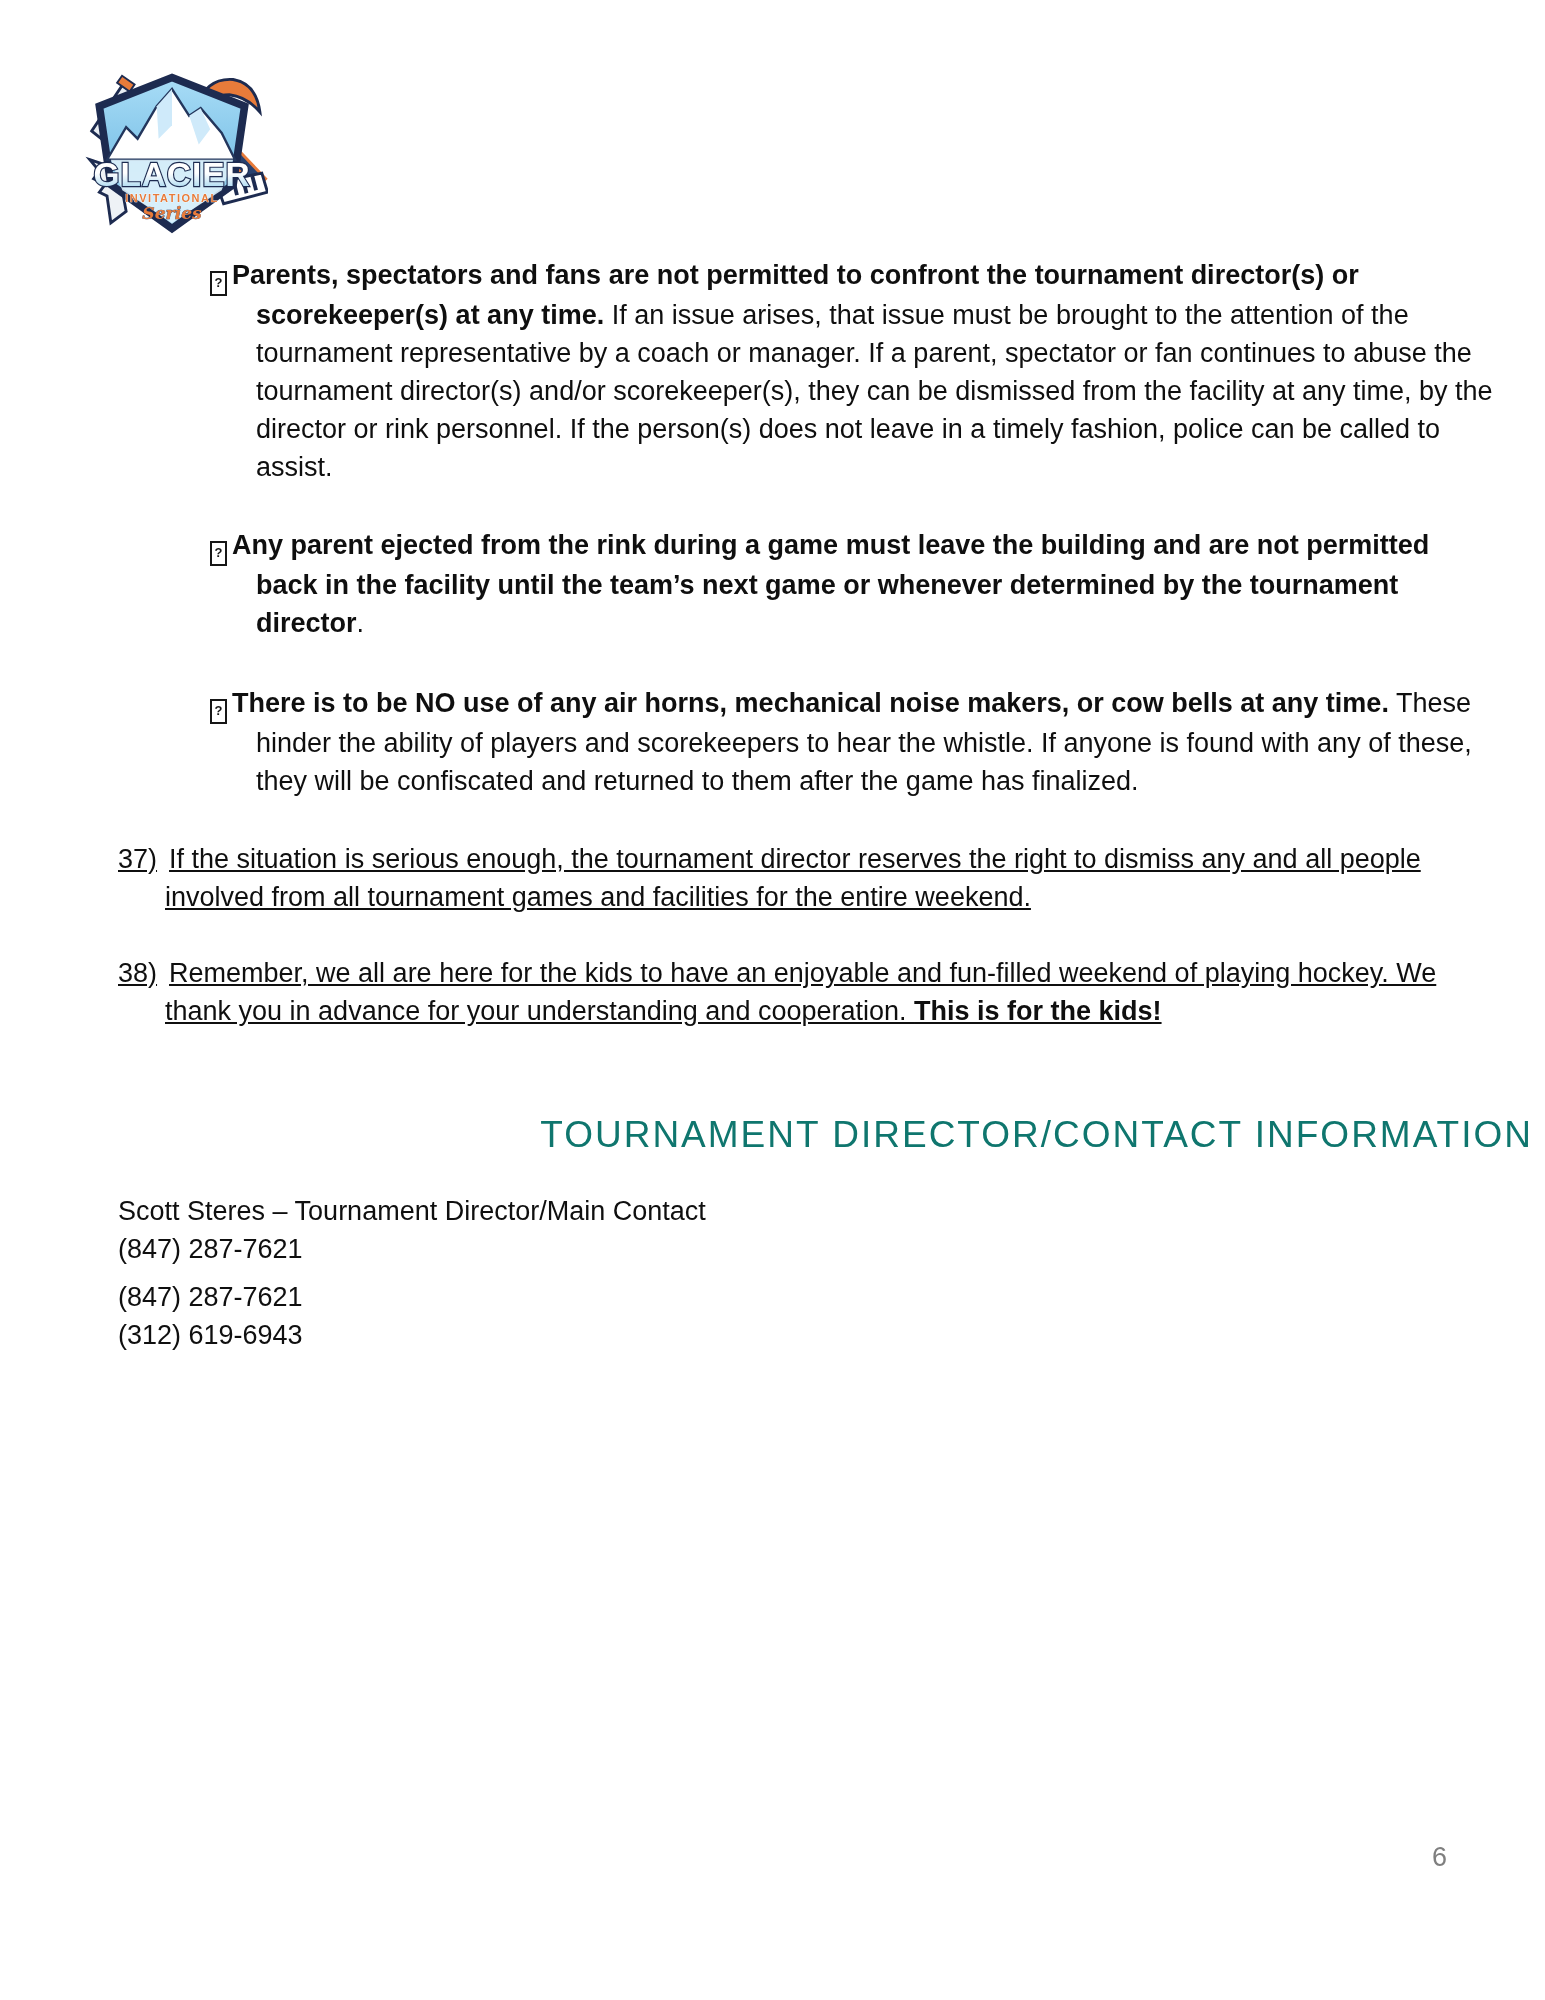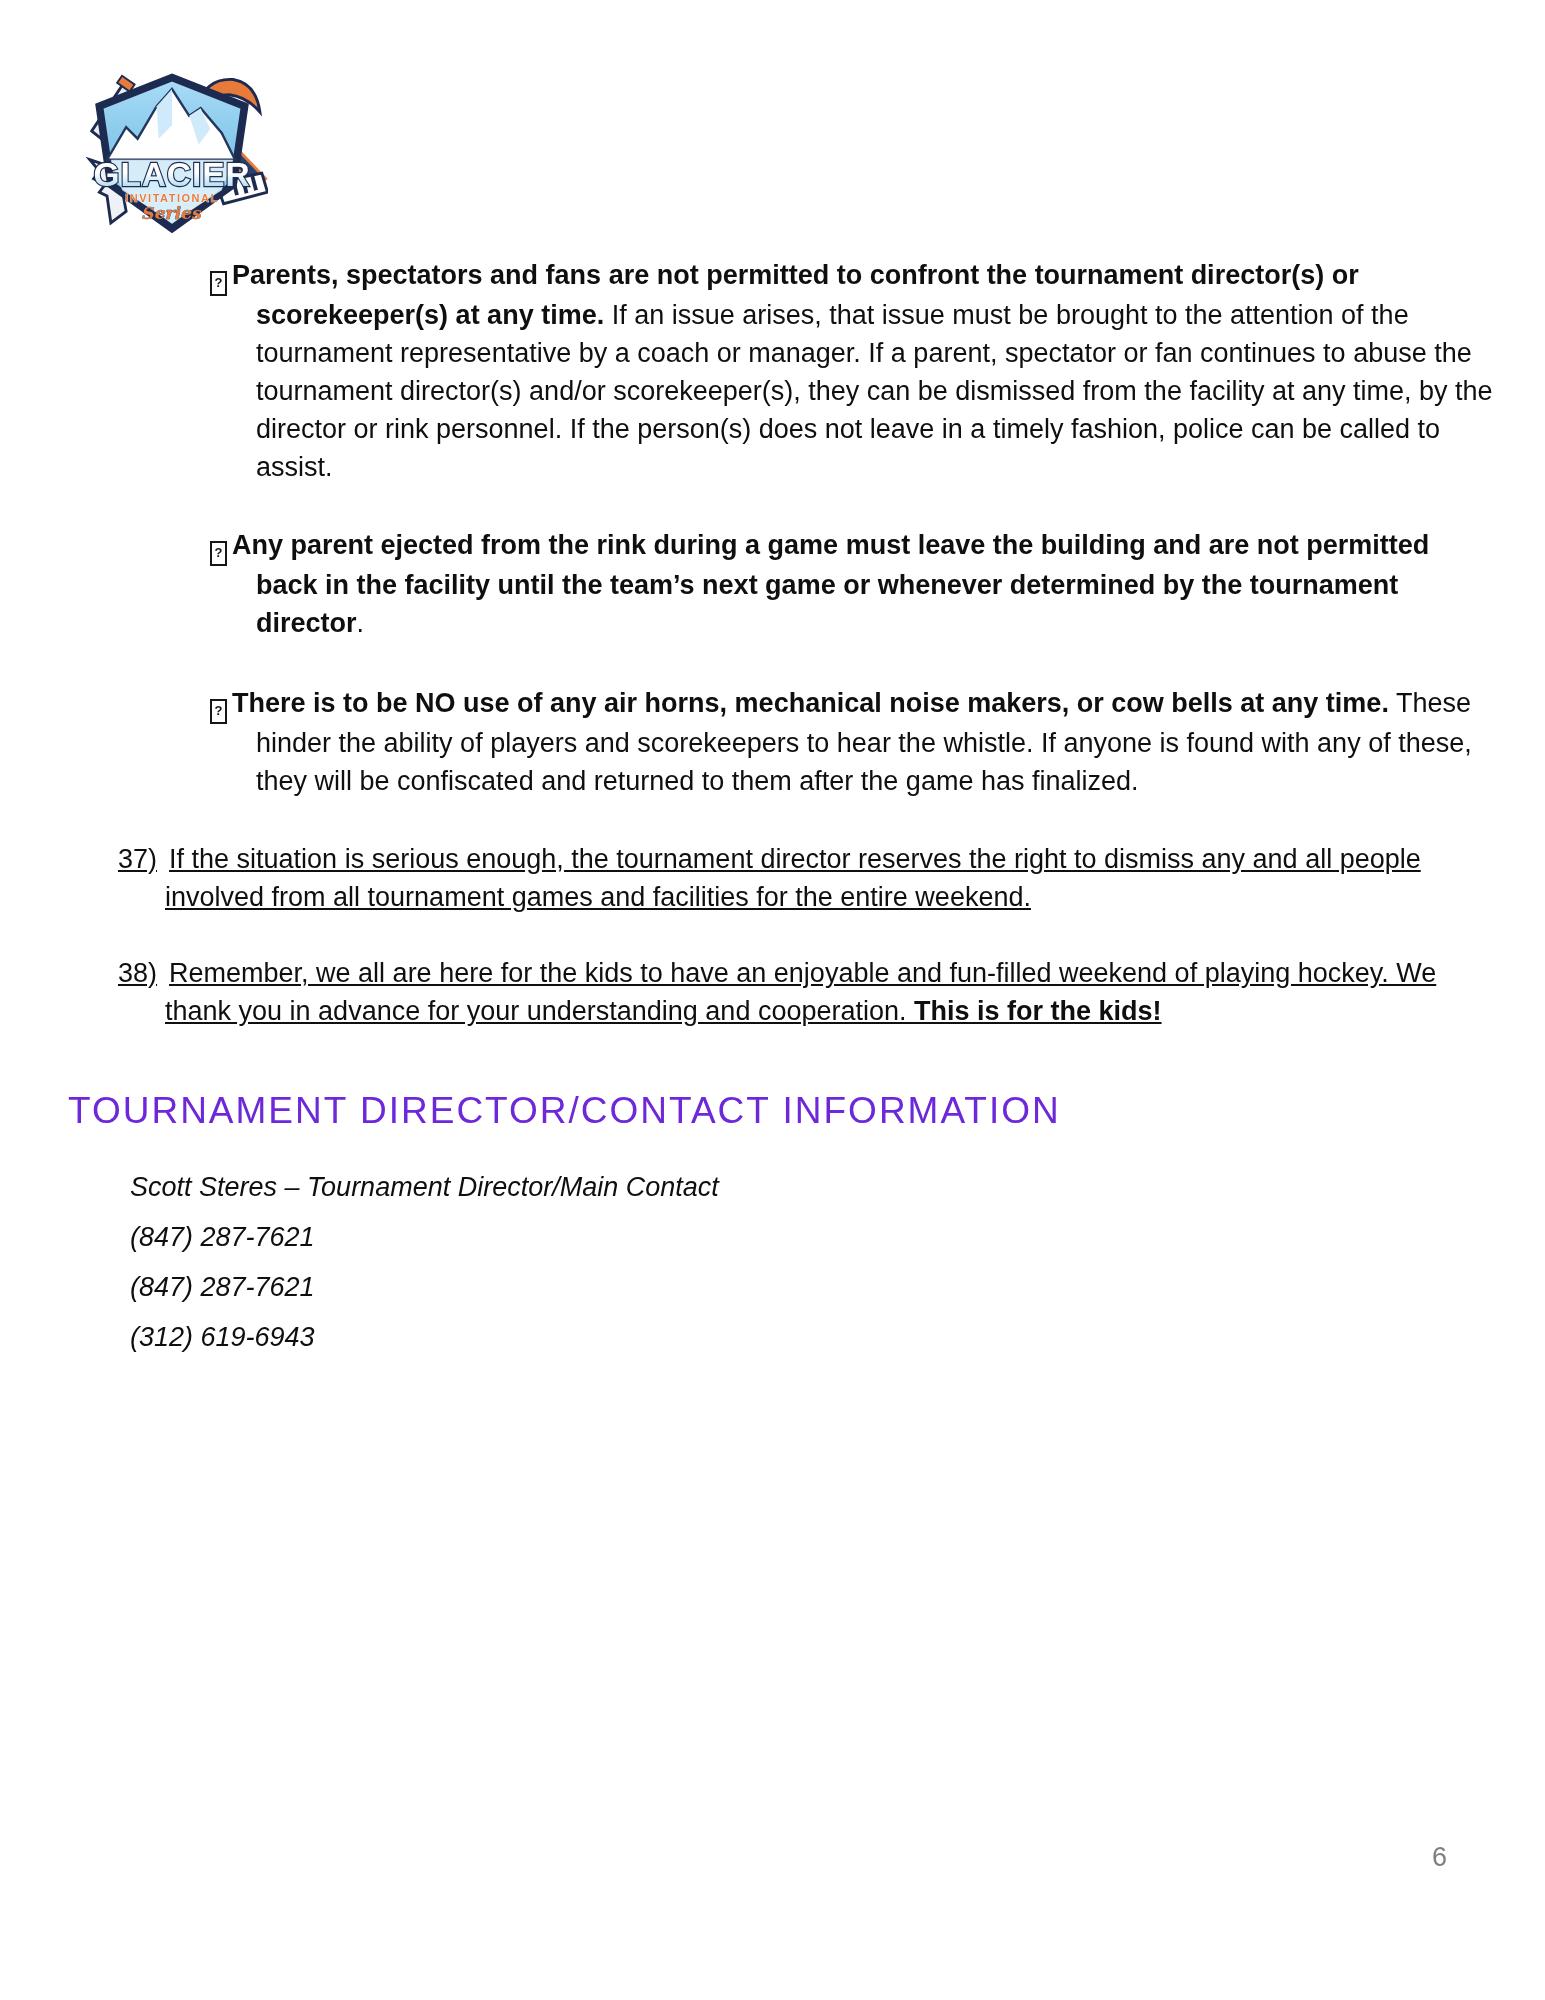--- a/index.html
+++ b/index.html
@@ -31,26 +31,26 @@
 
   .num-item {
     margin:40px 108px 0 137px; text-indent:-47px;
     font-size:27px; line-height:38px;text-decoration:underline;
   }
   .num-item .num { margin-right:12px; }
   .num-item strong { font-weight:bold; }
   .n38 { margin-top:38px; }
 
   .section-heading {
-    margin:60px 40px 0 40px; text-align:left;
-    font-size:37px; font-weight:400; letter-spacing:2px; color:#6d28d9;
+    margin:84px 40px 0 40px; text-align:right;
+    font-size:37px; font-weight:400; letter-spacing:2px; color:#0f766e;
   }
 
   .contacts { margin:36px 90px 0 90px; font-size:27px; line-height:38px; }
-  .contacts p { margin:12px;font-style:italic; }
+  .contacts p { margin:0; }
   .c2-name  { margin-top:9px  !important; }
   .c2-phone { margin-top:10px !important; }
   .c3-name  { margin-top:27px !important; }
 
   .page-number {
     position:absolute; top:1842px; right:98px;
     font-size:27px; color:#7f7f7f;
   }
 </style>
 </head>

